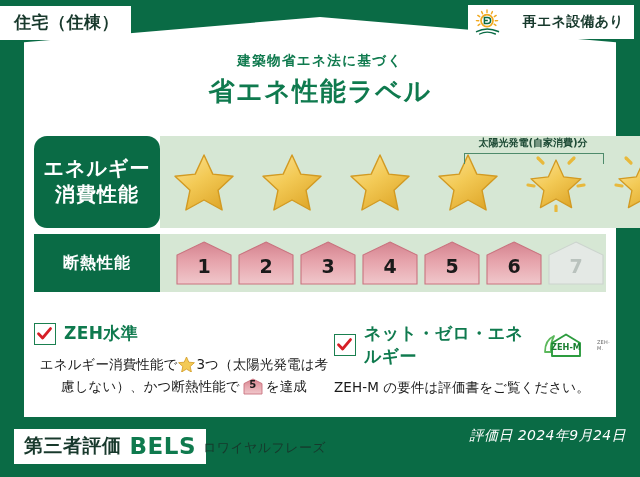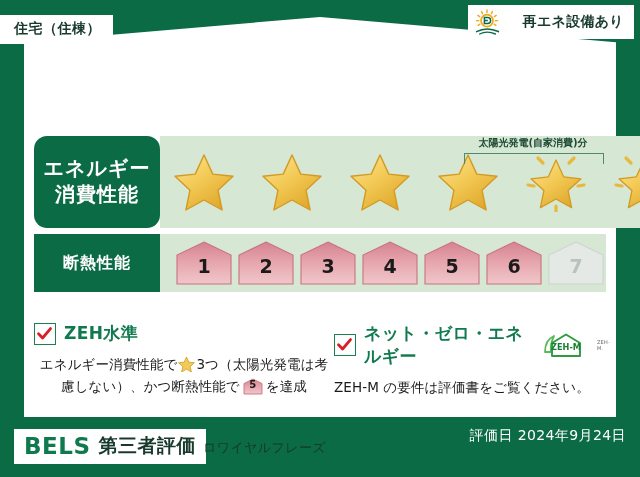--- a/index.html
+++ b/index.html
@@ -16,24 +16,24 @@
   }
   
   #inner-panel{
     position:absolute;left:24px;top:17px;
     width:592px;height:400px;
     background:#ffffff;
     clip-path:polygon(0% 6.3%, 50% 0%, 100% 6.3%, 100% 100%, 0% 100%);
   }
   
   #dwelling-tag{
-    position:absolute;left:0px;top:15px;
+    position:absolute;left:0px;top:6px;
     background:#ffffff;
     padding:5px 12px 6px 14px;
-    font-size:14px;font-weight:bold;color:#18392c;
+    font-size:17px;font-weight:bold;color:#18392c;
     letter-spacing:0.5px;
     z-index:6;
   }
   
   #renew-badge{
     position:absolute;right:6px;top:5px;
     background:#ffffff;
     padding:4px 10px 4px 6px;
     display:flex;align-items:center;gap:21px;
     z-index:6;
@@ -151,21 +151,21 @@
     background:#ffffff;padding:4px 10px 5px 10px;
     display:flex;align-items:center;gap:8px;
   }
   #bels-third{font-size:19px;font-weight:bold;color:#18392c;letter-spacing:0.5px;}
   #bels-word{font-size:23px;font-weight:bold;color:#0f7a4e;letter-spacing:0.5px;}
   #building-name{
     position:absolute;left:203px;top:22px;
     font-size:13px;color:#17392c;letter-spacing:0.4px;
   }
   #eval-block{
-    position:absolute;right:14px;top:10px;text-align:left;
+    position:absolute;right:14px;top:10px;text-align:left;font-style:italic;
   }
   #eval-date{font-size:14px;color:#ffffff;letter-spacing:0.4px;}
   #eval-id{font-size:9px;color:#cfe3d8;letter-spacing:0.2px;margin-top:3px;}
 </style>
 </head>
 <body>
 
 <div id="label-root">
 
   <div id="inner-panel"></div>
@@ -188,20 +188,24 @@
         </g>
         <circle cx="13" cy="11.6" r="6" fill="none" stroke="#f0a81e" stroke-width="1.7"></circle>
         <path d="M10.4 8.6 h3.2 a3 3 0 0 1 0 6 h-3.2 z M10.4 11.6 h3.4" fill="none" stroke="#0a6b45" stroke-width="1.5"></path>
         <path d="M2.6 22.6 Q13 17.4 24.4 22.6" fill="none" stroke="#0a6b45" stroke-width="1.6" stroke-linecap="round"></path>
         <path d="M5.6 25 Q13 21.2 21.4 25" fill="none" stroke="#0a6b45" stroke-width="1.4" stroke-linecap="round"></path>
       </svg>
     </span>
     <span class="rb-text">再エネ設備あり</span>
   </div>
 
+  <div id="title-block">
+    <div id="title-sub">建築物省エネ法に基づく</div>
+    <div id="title-main">省エネ性能ラベル</div>
+  </div>
 
   <div id="perf-table">
 
     <div class="perf-row" id="row-energy">
       <div class="perf-label">
         <span class="l1">エネルギー</span>
         <span class="l2">消費性能</span>
       </div>
       <div class="perf-value">
         <div id="stars-wrap">
@@ -377,22 +381,22 @@
         </span>
         <span id="zehm-sub">ZEH-M.</span>
       </div>
       <div class="crit-body">ZEH-M の要件は評価書をご覧ください。</div>
     </div>
 
   </div>
 
   <div id="bottom-bar">
     <div id="bels-box">
+      <span id="bels-third">第三者評価</span>
       <span id="bels-word">BELS</span>
-      <span id="bels-third">第三者評価</span>
     </div>
     <div id="building-name">ロワイヤルフレーズ</div>
     <div id="eval-block">
       <div id="eval-date">評価日 2024年9月24日</div>
     </div>
   </div>
 
 </div>
 
 </body></html>

